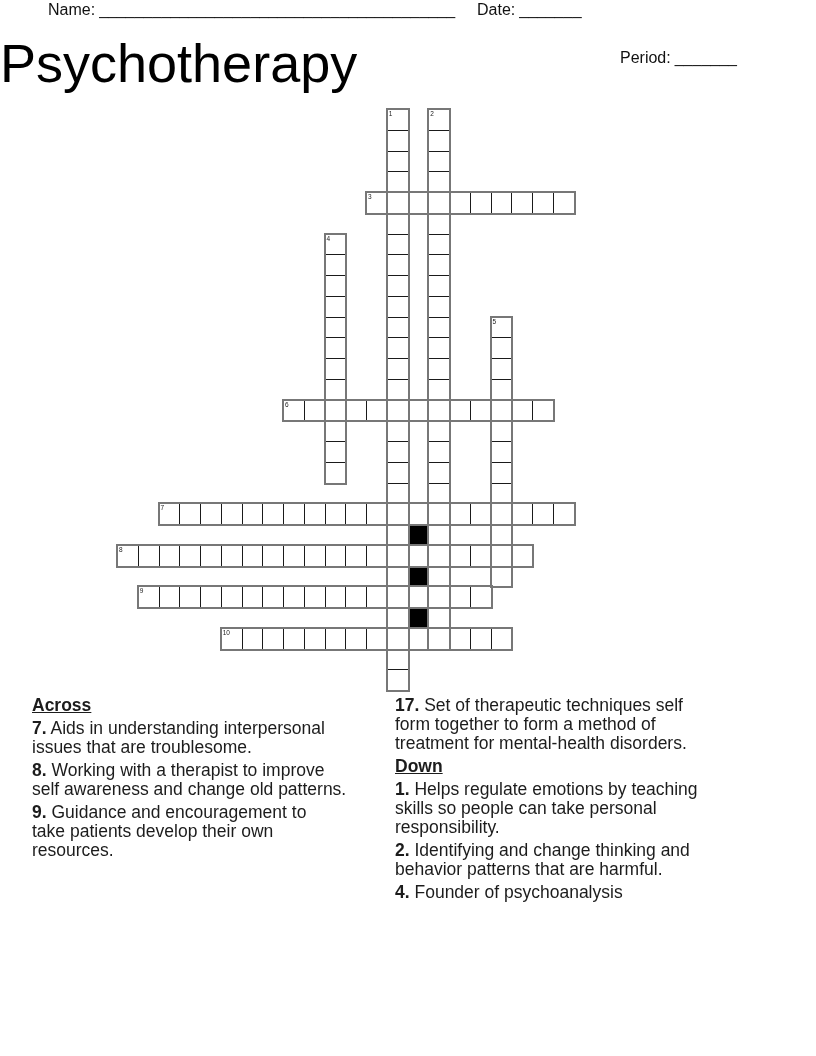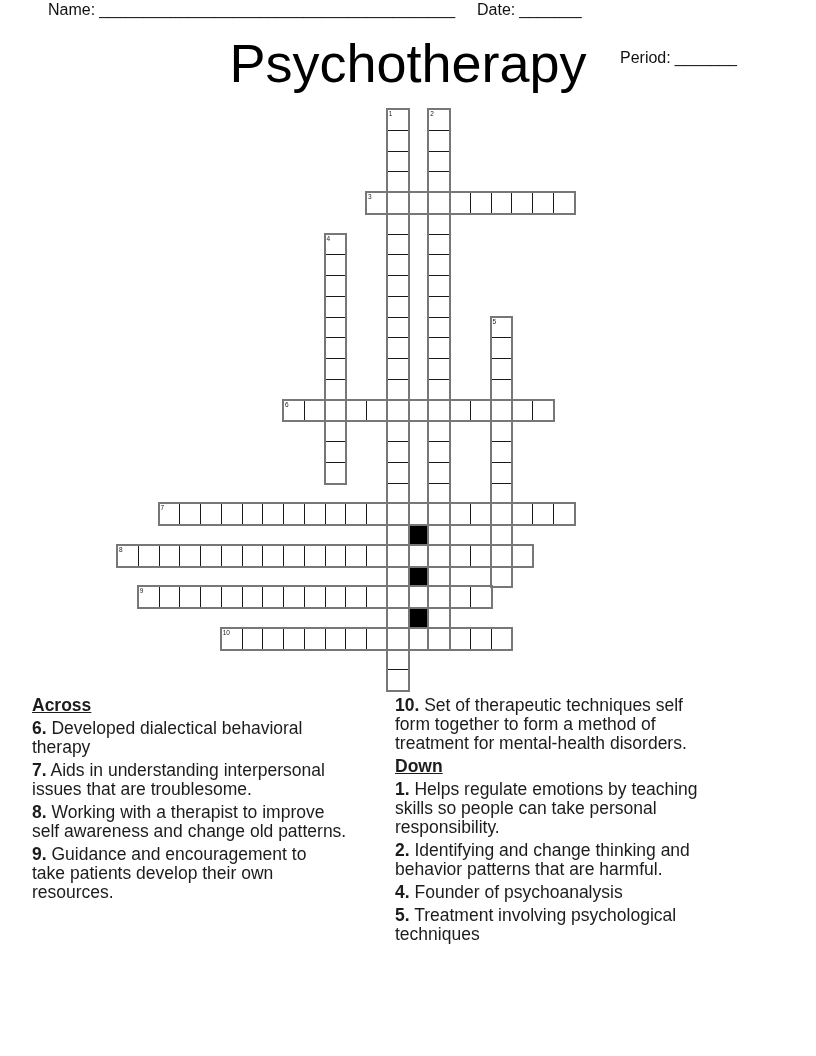--- a/index.html
+++ b/index.html
@@ -4,21 +4,21 @@
 <style>
   html,body { margin:0; padding:0; }
   body {
     width:816px; height:1056px; background:#ffffff; position:relative;
     font-family:"Liberation Sans", sans-serif; color:#111;
     overflow:hidden;
   }
   .hdr-field { position:absolute; top:1px; font-size:16px; white-space:nowrap; }
   .hdr-line { margin-left:4px; letter-spacing:0; }
   #title {
-    position:absolute; left:0; right:0; top:34px; text-align:center;
+    position:absolute; left:0; right:0; top:34px; 
     font-size:54px; line-height:58px; font-weight:400; color:#000;
   }
   #grid { position:absolute; }
   .cell {
     position:absolute; box-sizing:border-box; background:#fff;
     border:1px solid #1a1a1a;
   }
   .cell.black { background:#000; }
   .cellnum {
     position:absolute; top:0; left:1px; font-size:6.5px; line-height:8px; color:#222;
@@ -245,42 +245,38 @@
     <div class="word-outline" style="left: 40.5px; top: 393.25px; width: 418px; height: 23.75px;"></div>
     <div class="word-outline" style="left: -1px; top: 434.75px; width: 418px; height: 23.75px;"></div>
     <div class="word-outline" style="left: 19.75px; top: 476.25px; width: 355.75px; height: 23.75px;"></div>
     <div class="word-outline" style="left: 102.75px; top: 517.75px; width: 293.5px; height: 23.75px;"></div>
   </div>
 
 <div id="clues">
   <div class="clue-col">
     <div class="clue-header">Across</div>
     <div id="across-left">
-        <p class="clue"><span class="clue-num">6.</span><span class="clue-text"> Developed dialectical behavioral
-therapy</span></p>
         <p class="clue"><span class="clue-num">7.</span><span class="clue-text"> Aids in understanding interpersonal
 issues that are troublesome.</span></p>
         <p class="clue"><span class="clue-num">8.</span><span class="clue-text"> Working with a therapist to improve
 self awareness and change old patterns.</span></p>
         <p class="clue"><span class="clue-num">9.</span><span class="clue-text"> Guidance and encouragement to
 take patients develop their own
 resources.</span></p>
       </div>
   </div>
   <div class="clue-col right">
     <div id="across-right">
-        <p class="clue"><span class="clue-num">10.</span><span class="clue-text"> Set of therapeutic techniques self
+        <p class="clue"><span class="clue-num">17.</span><span class="clue-text"> Set of therapeutic techniques self
 form together to form a method of
 treatment for mental-health disorders.</span></p>
       </div>
     <div class="clue-header">Down</div>
     <div id="down-list">
         <p class="clue"><span class="clue-num">1.</span><span class="clue-text"> Helps regulate emotions by teaching
 skills so people can take personal
 responsibility.</span></p>
         <p class="clue"><span class="clue-num">2.</span><span class="clue-text"> Identifying and change thinking and
 behavior patterns that are harmful.</span></p>
         <p class="clue"><span class="clue-num">4.</span><span class="clue-text"> Founder of psychoanalysis</span></p>
-        <p class="clue"><span class="clue-num">5.</span><span class="clue-text"> Treatment involving psychological
-techniques</span></p>
       </div>
   </div>
 </div>
 
 </body></html>

